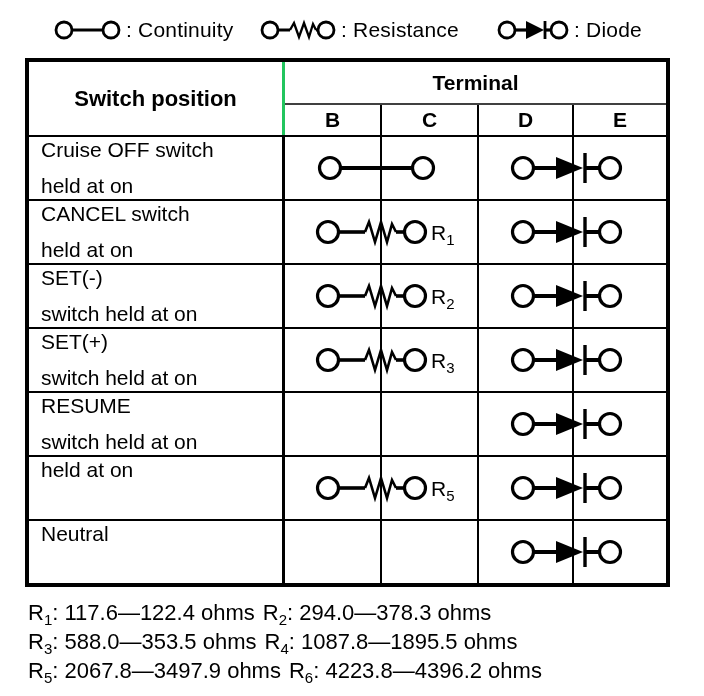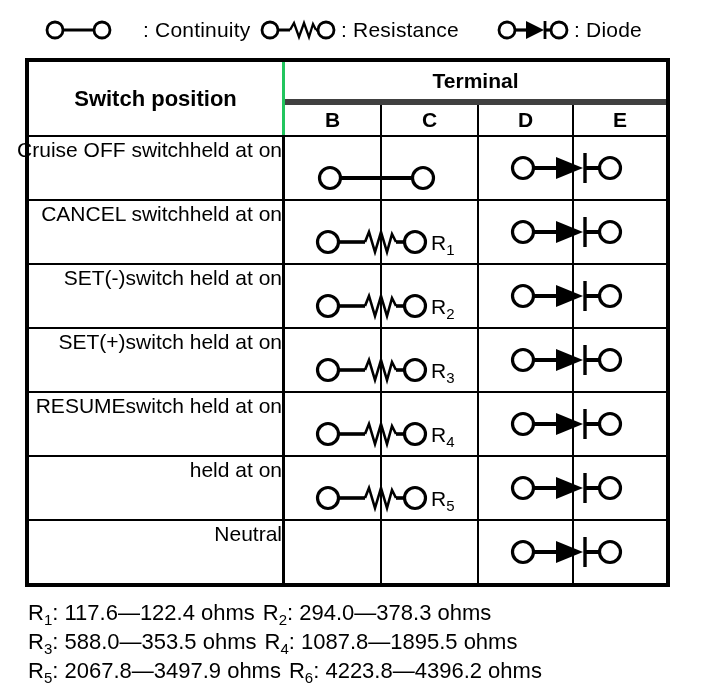--- a/index.html
+++ b/index.html
@@ -8,55 +8,55 @@
     width: 704px; height: 696px;
     font-family: "Liberation Sans", "DejaVu Sans", sans-serif;
     color: #000; position: relative; overflow: hidden;
   }
   .page { position: absolute; inset: 0; background: #fff; }
 
   
   .legend-item { position: absolute; top: 16px; height: 28px; display: flex; align-items: center; }
   .legend-item svg { display: block; }
   .legend-label { font-size: 21px; margin-left: 5px; letter-spacing: 0.2px; }
-  #legend-continuity { left: 45px; gap: 26px; }
+  #legend-continuity { left: 54px; }
   #legend-resistance { left: 260px; }
   #legend-diode      { left: 497px; }
 
   
   .tbl {
     position: absolute; left: 25px; top: 58px;
     width: 645px; border: 4px solid #000; background: #fff;
   }
   .thead { display: grid; grid-template-columns: 256px 95px 97px 95px 94px; grid-template-rows: 43px 30px; }
   .sp-cell {
     grid-column: 1; grid-row: 1 / 3; border-right: 3px solid #22c55e;
     display: flex; align-items: center; justify-content: center;
     font-weight: bold; font-size: 22px;
   }
   .terminal-cell {
-    grid-column: 2 / 6; grid-row: 1; border-bottom: 6px solid #404040;
+    grid-column: 2 / 6; grid-row: 1; border-bottom: 2px solid #404040;
     display: flex; align-items: center; justify-content: center;
     font-weight: bold; font-size: 21px;
   }
   .col-head {
     grid-row: 2; display: flex; align-items: center; justify-content: center;
     font-weight: bold; font-size: 21px;
   }
   .col-head.cc, .col-head.cd, .col-head.ce { border-left: 2px solid #000; }
 
   .trow {
     position: relative; height: 64px; border-top: 2px solid #000;
     display: grid; grid-template-columns: 256px 95px 97px 95px 94px;
   }
-  .trow .c1 { border-right: 3px solid #000; display: flex; flex-direction: row; justify-content: flex-end; padding-left: 12px; }
+  .trow .c1 { border-right: 3px solid #000; display: flex; flex-direction: column; justify-content: space-between; padding-left: 12px; }
   .trow .cc, .trow .cd, .trow .ce { border-left: 2px solid #000; }
   .pos-line { font-size: 21px; line-height: 26px; white-space: nowrap; }
 
-  .sym-bc { position: absolute; left: 256px; top: 10px; width: 212px; height: 100%; text-align: right; }
+  .sym-bc { position: absolute; left: 256px; top: 0; width: 212px; height: 100%; text-align: right; }
   .sym-de { position: absolute; left: 448px; top: 0; width: 189px; height: 100%; }
   .sym-bc svg, .sym-de svg { position: absolute; left: 0; top: 50%; transform: translateY(-50%); display: block; }
   .rlabel {
     position: absolute; left: 146px; top: 50%; transform: translateY(-46%);
     font-size: 21px; white-space: nowrap;
   }
   .rlabel sub, .fnote sub { font-size: 15px; line-height: 0; vertical-align: -5px; }
 
   
   .fnotes { position: absolute; left: 28px; top: 598px; }
@@ -234,26 +234,20 @@
 
     <div class="trow">
       <div class="c1">
         <div class="pos-line">RESUME</div>
         <div class="pos-line">switch held at on</div>
       </div>
       <div class="cb"></div>
         <div class="cc"></div>
       <div class="cd"></div>
         <div class="ce"></div>
-      <div class="sym-bc">
-        <svg width="192" height="64" viewBox="0 0 192 64">
-            <use href="#d-resistance" xlink:href="#d-resistance"></use>
-          </svg>
-        <span class="rlabel"><span>R</span><sub>4</sub></span>
-      </div>
       <div class="sym-de">
         <svg width="189" height="64" viewBox="0 0 189 64">
             <use href="#d-diode" xlink:href="#d-diode"></use>
           </svg>
       </div>
     </div>
 
     <div class="trow">
       <div class="c1">
         <div class="pos-line">held at on</div>

